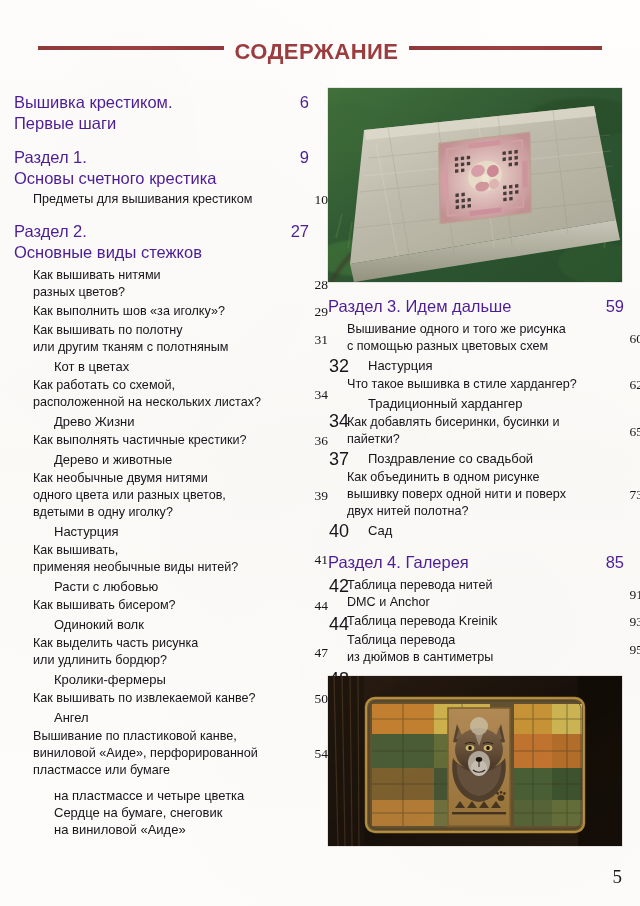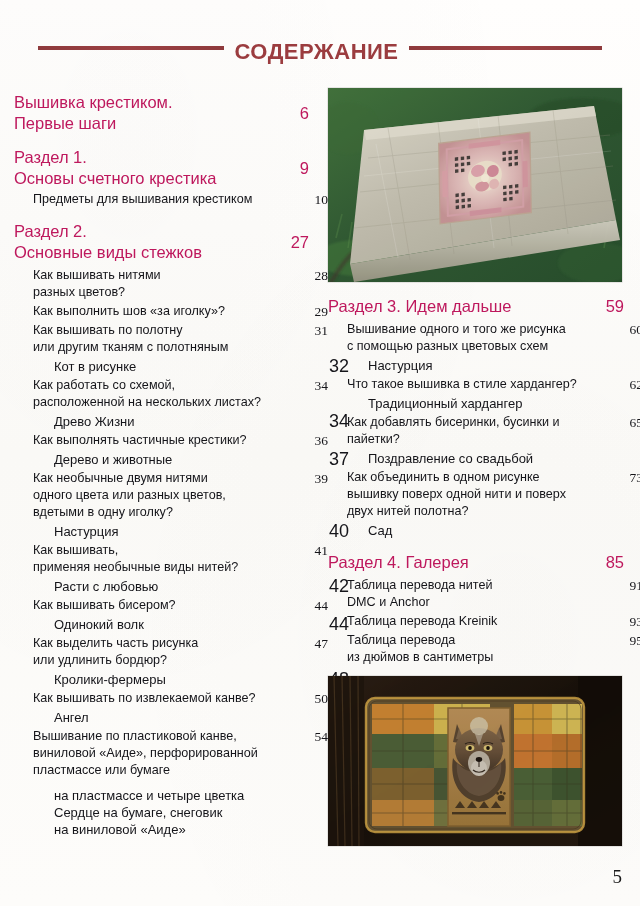--- a/index.html
+++ b/index.html
@@ -75,24 +75,24 @@
   }
   .toc-text { flex: 1 1 auto; }
   .toc-text .ln { display: block; }
   .toc-page {
     flex: 0 0 auto;
     text-align: right;
     margin-left: 8px;
   }
 
   
-  .lvl0 { font-size: 16.5px; line-height: 21px; font-weight: 400; color: #be185d; align-items: center; }
+  .lvl0 { font-size: 16.5px; line-height: 21px; font-weight: 400; color: #4c1d95; }
   .lvl0 .toc-page { font-size: 16.5px; min-width: 26px; }
   
-  .lvl1 { font-size: 12.6px; line-height: 17px; padding-left: 19px; color: #15151a; }
+  .lvl1 { font-size: 12.6px; line-height: 17px; padding-left: 19px; color: #15151a; align-items: center; }
   .lvl1 .toc-page { font-size: 13.5px; min-width: 22px; font-family: Liberation Serif, serif; }
   
   .lvl2 { font-size: 13px; line-height: 17px; padding-left: 40px; color: #15151a; }
   .lvl2 .toc-page { font-size: 18px; min-width: 22px; }
 
   .sp-lg { height: 13px; }
   .sp-md { height: 8px; }
   .sp-sm { height: 4px; }
   .sp-xs { height: 2px; }
 
@@ -178,21 +178,21 @@
     <div class="toc-row lvl1">
       <div class="toc-text">
         <span class="ln">Как вышивать по полотну</span>
         <span class="ln">или другим тканям с полотняным</span>
       </div>
       <div class="toc-page">31</div>
     </div>
     <div class="sp-xs"></div>
     <div class="toc-row lvl2">
       <div class="toc-text">
-        <span class="ln">Кот в рисунке</span>
+        <span class="ln">Кот в цветах</span>
       </div>
       <div class="toc-page">32</div>
     </div>
     <div class="sp-xs"></div>
     <div class="toc-row lvl1">
       <div class="toc-text">
         <span class="ln">Как работать со схемой,</span>
         <span class="ln">расположенной на нескольких листах?</span>
       </div>
       <div class="toc-page">34</div>

